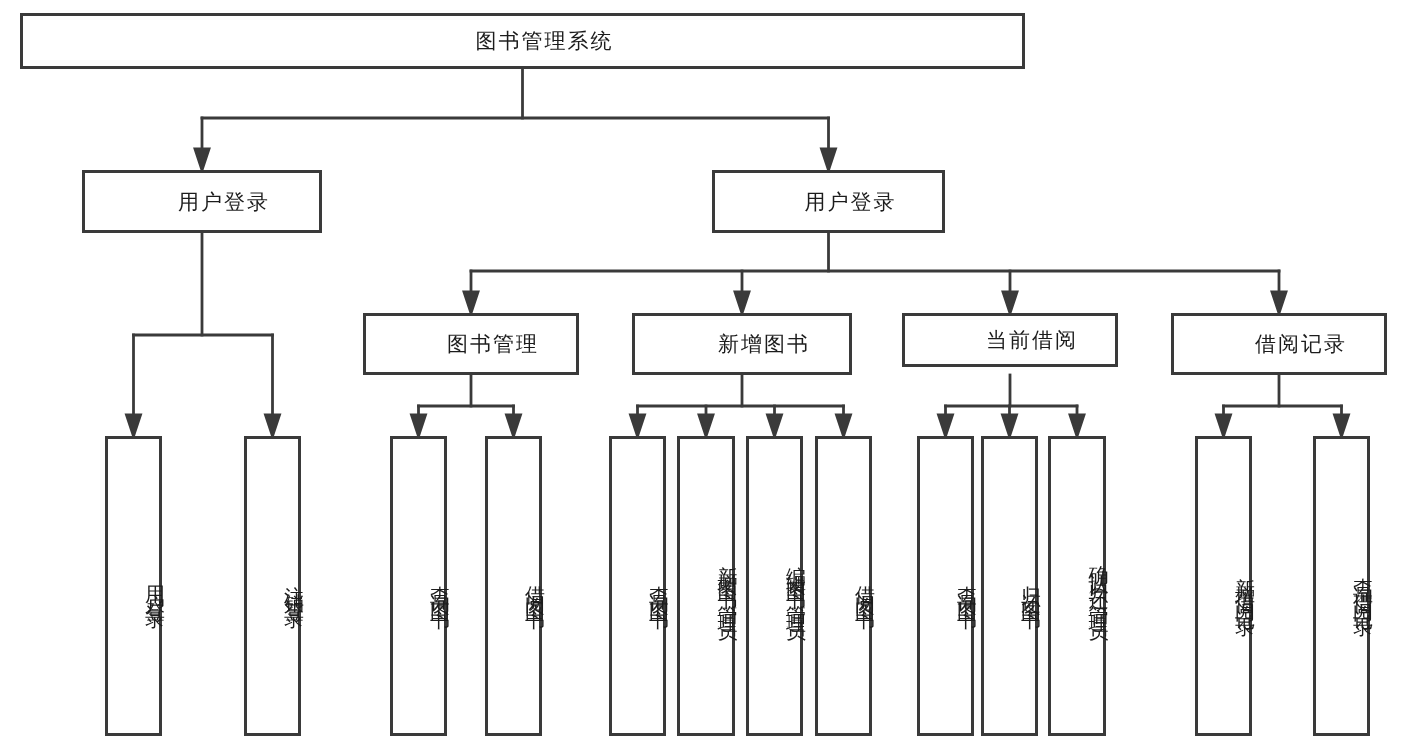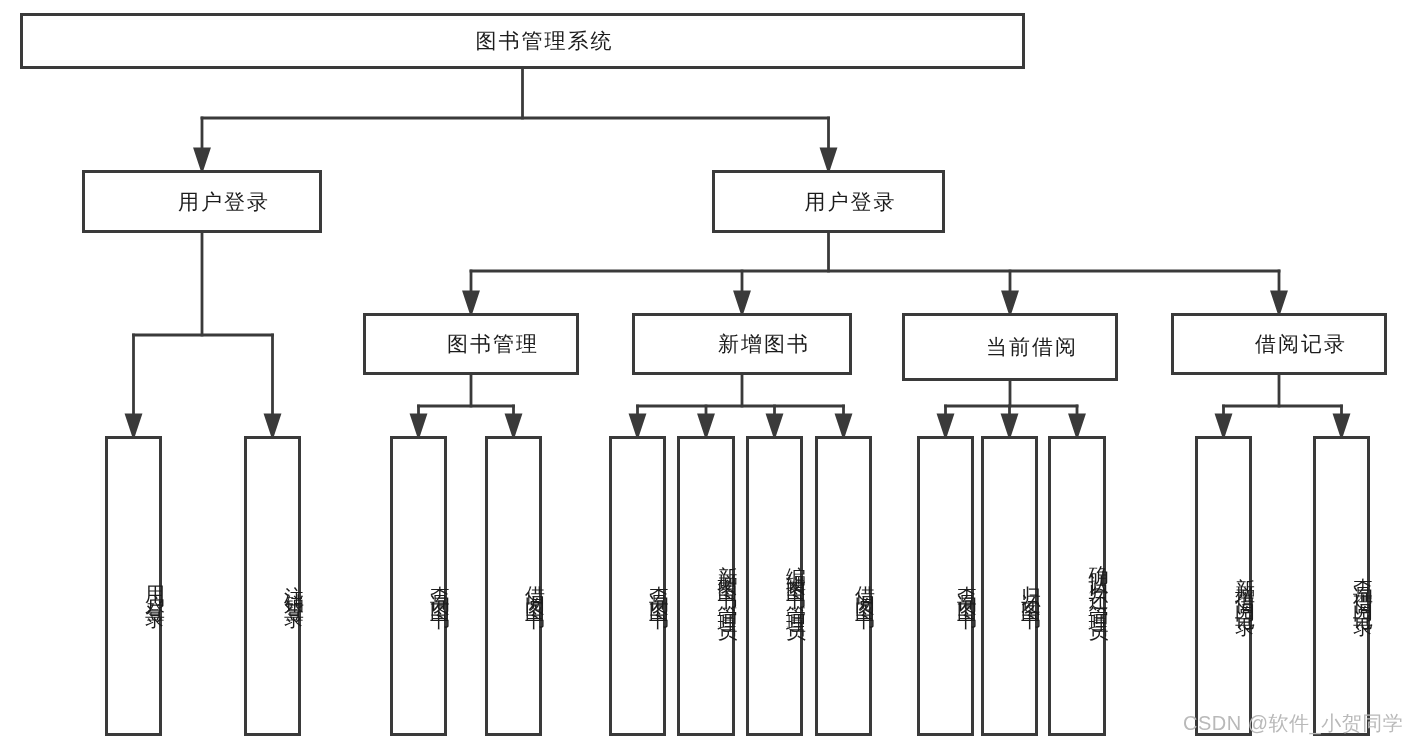--- a/index.html
+++ b/index.html
@@ -118,35 +118,34 @@
     </g>
   </svg>
 
   <div class="box" style="left:20px;top:13px;width:1005px;height:56px;">图书管理系统</div>
 
   <div class="box" style="left:82px;top:170px;width:240px;height:63px;">用户登录</div>
   <div class="box" style="left:712px;top:170px;width:233px;height:63px;">用户登录</div>
 
   <div class="box" style="left:363px;top:313px;width:216px;height:62px;">图书管理</div>
   <div class="box" style="left:632px;top:313px;width:220px;height:62px;">新增图书</div>
-  <div class="box" style="left:902px;top:313px;width:216px;height:68px;">当前借阅</div>
+  <div class="box" style="left:902px;top:313px;width:216px;height:54px;">当前借阅</div>
   <div class="box" style="left:1171px;top:313px;width:216px;height:62px;">借阅记录</div>
 
   <div class="box vbox" style="left:105px;top:436px;width:57px;height:300px;">用户登录</div>
   <div class="box vbox" style="left:244px;top:436px;width:57px;height:300px;">注销登录</div>
 
   <div class="box vbox" style="left:390px;top:436px;width:57px;height:300px;">查询图书</div>
   <div class="box vbox" style="left:485px;top:436px;width:57px;height:300px;">借阅图书</div>
 
   <div class="box vbox" style="left:609px;top:436px;width:57px;height:300px;">查询图书</div>
   <div class="box vbox" style="left:677px;top:436px;width:58px;height:300px;">新增图书（管理员）</div>
   <div class="box vbox" style="left:746px;top:436px;width:57px;height:300px;">编辑图书（管理员）</div>
   <div class="box vbox" style="left:815px;top:436px;width:57px;height:300px;">借阅图书</div>
 
   <div class="box vbox" style="left:917px;top:436px;width:57px;height:300px;">查询图书</div>
   <div class="box vbox" style="left:981px;top:436px;width:57px;height:300px;">归还图书</div>
   <div class="box vbox" style="left:1048px;top:436px;width:58px;height:300px;">确认归还（管理员）</div>
 
   <div class="box vbox" style="left:1195px;top:436px;width:57px;height:300px;">新增借阅记录</div>
   <div class="box vbox" style="left:1313px;top:436px;width:57px;height:300px;">查询借阅记录</div>
 
-  <div class="watermark">CSDN @软件_小贺同学</div>
 </div>
 
 </body></html>

